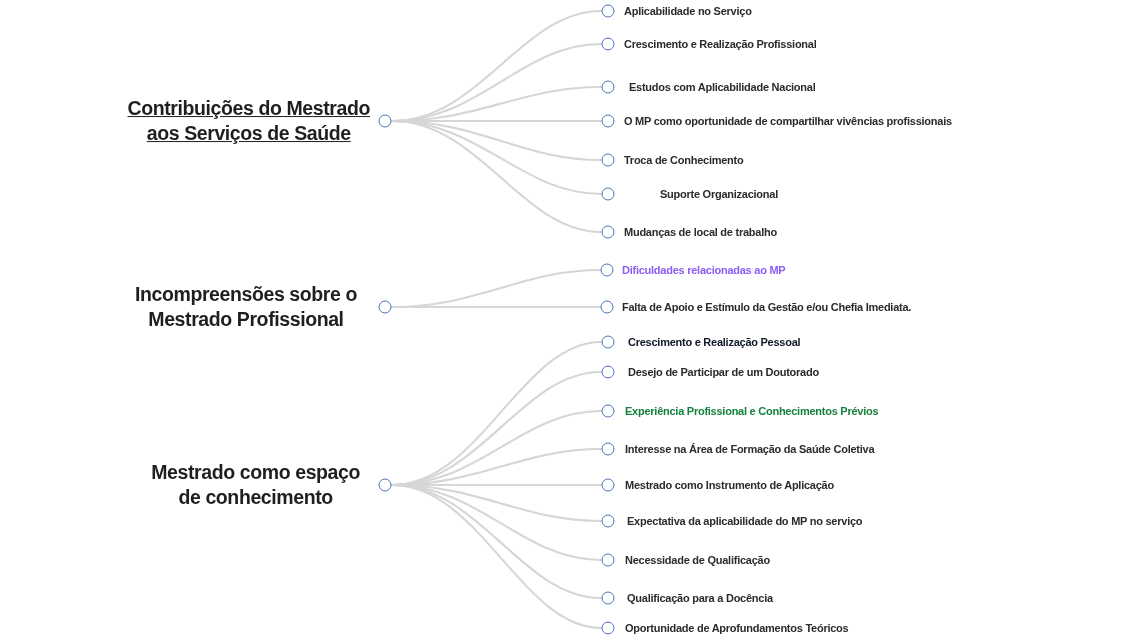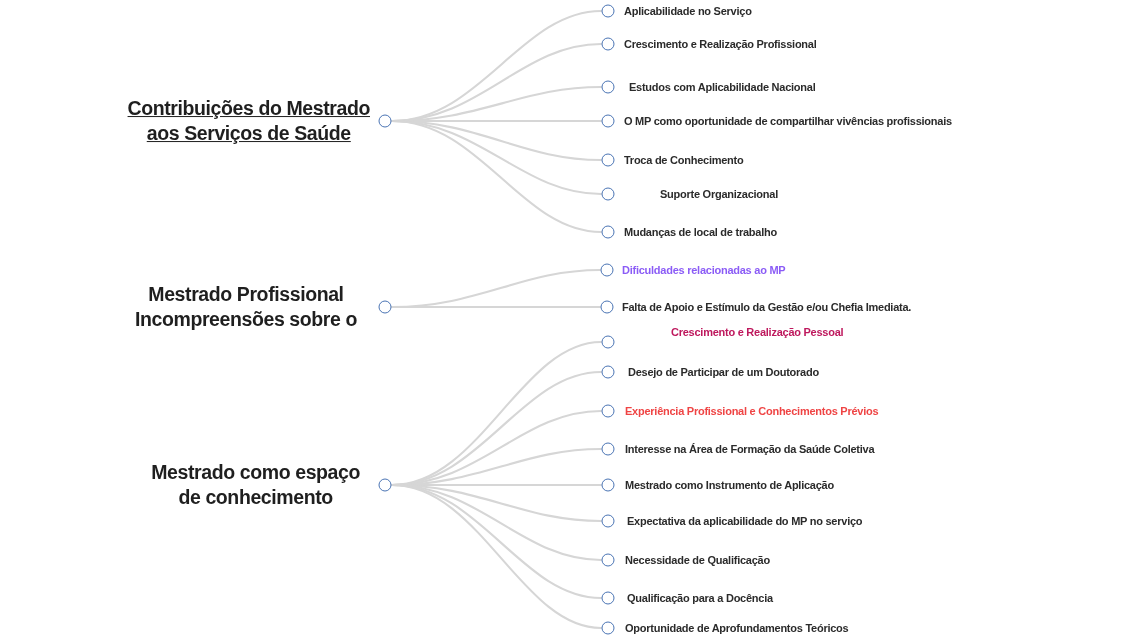--- a/index.html
+++ b/index.html
@@ -120,39 +120,39 @@
       <div class="node leaf" style="left: 608px; top: 560px; border-color: rgb(74, 116, 180); background: rgb(255, 255, 255);"></div>
       <div class="node leaf" style="left: 608px; top: 598px; border-color: rgb(74, 116, 180); background: rgb(255, 255, 255);"></div>
       <div class="node leaf" style="left: 608px; top: 628px; border-color: rgb(74, 116, 180); background: rgb(255, 255, 255);"></div>
     </div>
   <div id="label-layer">
       <div class="parent-label" style="right: 769px; top: 121px; color: rgb(31, 31, 31); text-decoration: underline;">
         <span>Contribuições do Mestrado</span>
         <span>aos Serviços de Saúde</span>
       </div>
       <div class="parent-label" style="right: 782px; top: 307px; color: rgb(31, 31, 31);">
+        <span>Incompreensões sobre o</span>
         <span>Mestrado Profissional</span>
-        <span>Incompreensões sobre o</span>
       </div>
       <div class="parent-label" style="right: 779px; top: 485px; color: rgb(31, 31, 31); text-align: center;">
         <span>Mestrado como espaço</span>
         <span>de conhecimento</span>
       </div>
       <div class="leaf-label" style="left: 624px; top: 11px; color: rgb(43, 43, 43);">Aplicabilidade no Serviço</div>
       <div class="leaf-label" style="left: 624px; top: 44px; color: rgb(43, 43, 43);">Crescimento e Realização Profissional</div>
       <div class="leaf-label" style="left: 629px; top: 87px; color: rgb(43, 43, 43);">Estudos com Aplicabilidade Nacional</div>
       <div class="leaf-label" style="left: 624px; top: 121px; color: rgb(43, 43, 43);">O MP como oportunidade de compartilhar vivências profissionais</div>
       <div class="leaf-label" style="left: 624px; top: 160px; color: rgb(43, 43, 43);">Troca de Conhecimento</div>
       <div class="leaf-label" style="left: 624px; top: 194px; color: rgb(43, 43, 43); margin-left: 36px;">Suporte Organizacional</div>
       <div class="leaf-label" style="left: 624px; top: 232px; color: rgb(43, 43, 43);">Mudanças de local de trabalho</div>
       <div class="leaf-label" style="left: 622px; top: 270px; color: #8b5cf6;">Dificuldades relacionadas ao MP</div>
       <div class="leaf-label" style="left: 622px; top: 307px; color: rgb(43, 43, 43);">Falta de Apoio e Estímulo da Gestão e/ou Chefia Imediata.</div>
-      <div class="leaf-label" style="left: 628px; top: 332px; color: #be185d; margin-left: 43px;">Crescimento e Realização Pessoal</div>
+      <div class="leaf-label" style="left: 628px; top: 342px; color: #0f172a;">Crescimento e Realização Pessoal</div>
       <div class="leaf-label" style="left: 628px; top: 372px; color: rgb(43, 43, 43);">Desejo de Participar de um Doutorado</div>
-      <div class="leaf-label" style="left: 625px; top: 411px; color: #ef4444;">Experiência Profissional e Conhecimentos Prévios</div>
+      <div class="leaf-label" style="left: 625px; top: 411px; color: #15803d;">Experiência Profissional e Conhecimentos Prévios</div>
       <div class="leaf-label" style="left: 625px; top: 449px; color: rgb(43, 43, 43);">Interesse na Área de Formação da Saúde Coletiva</div>
       <div class="leaf-label" style="left: 625px; top: 485px; color: rgb(43, 43, 43);">Mestrado como Instrumento de Aplicação</div>
       <div class="leaf-label" style="left: 627px; top: 521px; color: rgb(43, 43, 43); text-align: center;">Expectativa da aplicabilidade do MP no serviço</div>
       <div class="leaf-label" style="left: 625px; top: 560px; color: rgb(43, 43, 43);">Necessidade de Qualificação</div>
       <div class="leaf-label" style="left: 627px; top: 598px; color: rgb(43, 43, 43);">Qualificação para a Docência</div>
       <div class="leaf-label" style="left: 625px; top: 628px; color: rgb(43, 43, 43);">Oportunidade de Aprofundamentos Teóricos</div>
     </div>
 </div>
 
 </body></html>

